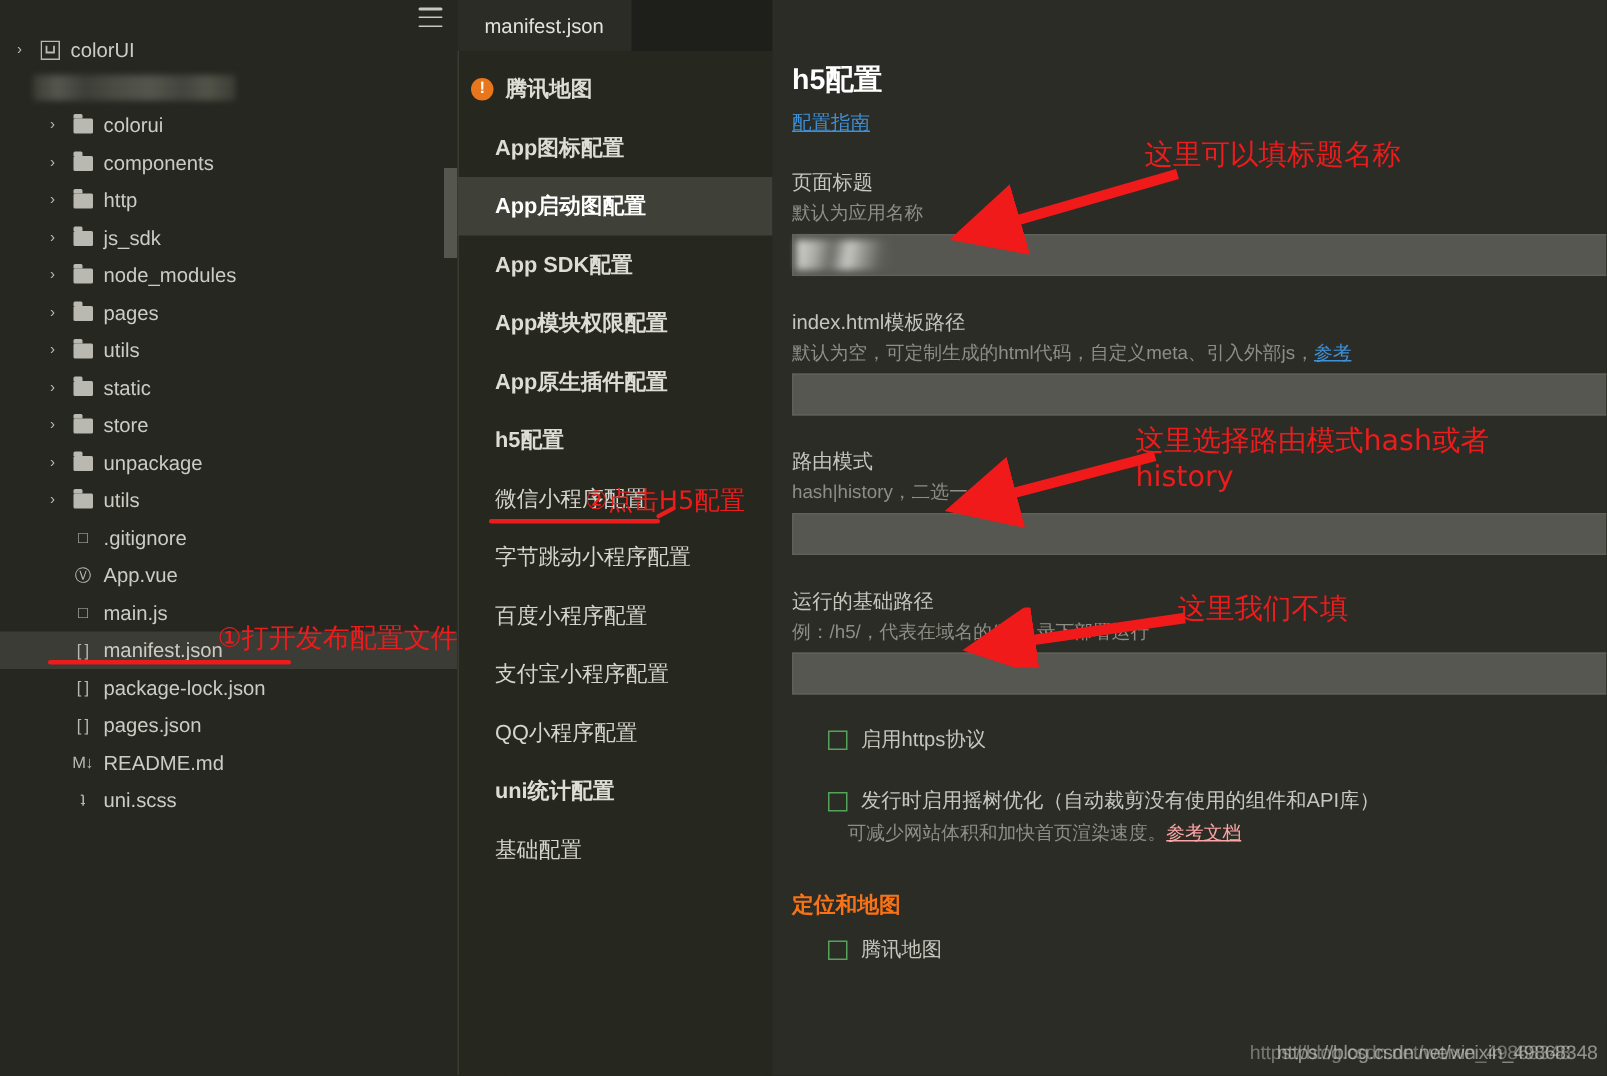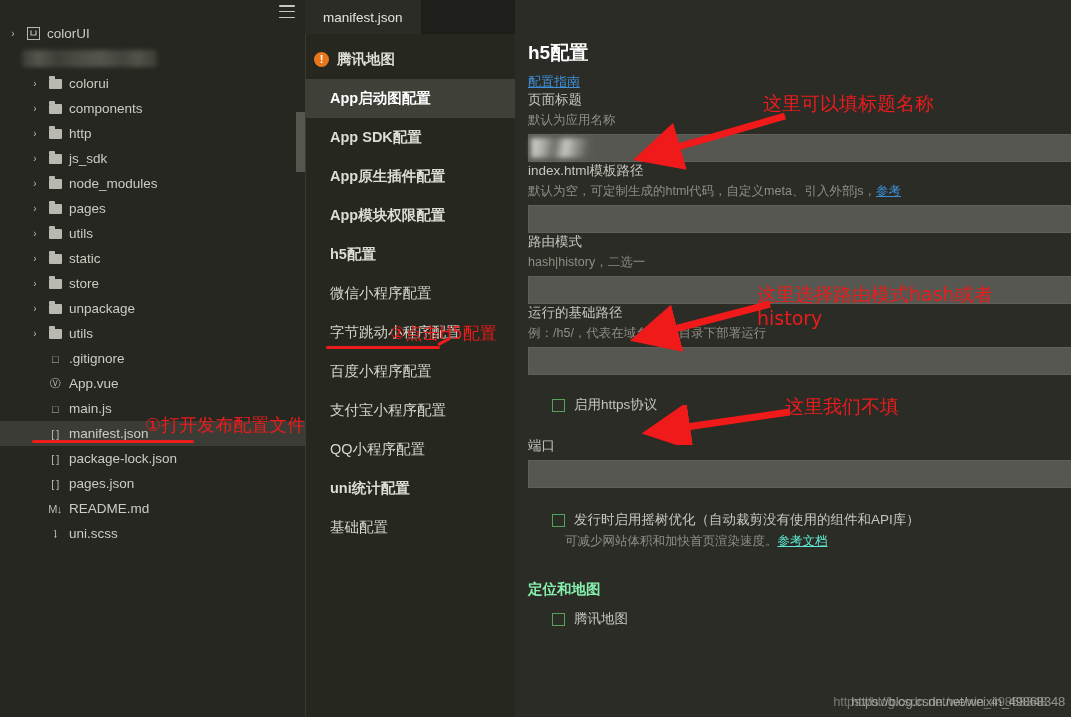--- a/index.html
+++ b/index.html
@@ -118,21 +118,21 @@
   
   .main { flex: 1; height: 717px; position: relative; background: #2b2c26; overflow: hidden; }
   .main-inner { padding: 40px 0 0 13px; }
 
   .h5-title { color: #ffffff; font-size: 19px; font-weight: bold; }
   .h5-guide {
     color: #3e90d8; font-size: 13px; text-decoration: underline;
     display: inline-block; margin-top: 7px;
   }
 
-  .field { }
+  .field { margin-top: 22px; }
   .field-label { color: #c6c6be; font-size: 13.5px; }
   .field-hint { color: #8e8e86; font-size: 12.5px; margin-top: 3px; }
   .field-hint a { color: #3e90d8; text-decoration: underline; text-align: right; }
   .input {
     height: 28px; background: #565750; border: 1px solid #5f605a;
     margin-top: 5px; width: 546px; position: relative;
   }
   .input .blurval {
     position: absolute; left: 2px; top: 3px; width: 62px; height: 20px;
     background: linear-gradient(100deg,#d4d4d0 0%,#aeafa9 20%,#6b6c66 38%,
@@ -140,23 +140,23 @@
     filter: blur(2.4px);
   }
 
   .chkrow { display: flex; align-items: flex-start; margin-top: 22px; padding-left: 24px; }
   .chkbox {
     width: 13px; height: 13px; border: 1px solid #53a35a; background: transparent;
     flex: 0 0 13px; margin-top: 2px;
   }
   .chklabel { color: #c6c6be; font-size: 13.5px; margin-left: 9px; line-height: 1.25; }
   .chksub { color: #8e8e86; font-size: 12.5px; margin-top: 4px; }
-  .chksub a { color: #5eead4; text-decoration: underline; }
-
-  .section-title { color: #86efac; font-size: 14.5px; font-weight: bold; margin-top: 30px; }
+  .chksub a { color: #fca5a5; text-decoration: underline; }
+
+  .section-title { color: #f97316; font-size: 14.5px; font-weight: bold; margin-top: 30px; }
 
   
   .anno-red {
     position: absolute; color: #ec1c1c; font-size: 19px;
     font-family: "DejaVu Sans", sans-serif; line-height: 1.25; white-space: pre;
   }
   .arrow-svg { position: absolute; pointer-events: none; }
 
   
   .watermark {
@@ -343,31 +343,34 @@
   <div class="midcol">
     <div class="tabbar">
       <div class="tab">manifest.json</div>
     </div>
     <div class="mid-divider"></div>
     <div class="navlist" id="nav-list">
         <div class="nav-item">
           <span class="warn-dot">!</span>
           <span>腾讯地图</span>
         </div>
+        <div class="nav-item">
+          <span>App图标配置</span>
+        </div>
         <div class="nav-item active">
           <span>App启动图配置</span>
         </div>
         <div class="nav-item">
           <span>App SDK配置</span>
         </div>
         <div class="nav-item">
+          <span>App模块权限配置</span>
+        </div>
+        <div class="nav-item">
           <span>App原生插件配置</span>
-        </div>
-        <div class="nav-item">
-          <span>App模块权限配置</span>
         </div>
         <div class="nav-item">
           <span>h5配置</span>
         </div>
         <div class="nav-item plain">
           <span>微信小程序配置</span>
         </div>
         <div class="nav-item plain">
           <span>字节跳动小程序配置</span>
         </div>
@@ -433,24 +436,20 @@
 
       
       <div class="chkrow">
         <div class="chkbox"></div>
         <div>
           <div class="chklabel">启用https协议</div>
         </div>
       </div>
 
       
-      <div class="field" style="margin-top:23px;">
-        <div class="field-label">端口</div>
-        <div class="input" style="width:546px;"></div>
-      </div>
 
       
       <div class="chkrow" style="margin-top:24px;">
         <div class="chkbox"></div>
         <div>
           <div class="chklabel">发行时启用摇树优化（自动裁剪没有使用的组件和API库）</div>
           <div class="chksub">
             <span>可减少网站体积和加快首页渲染速度。</span><a href="#">参考文档</a>
           </div>
         </div>

